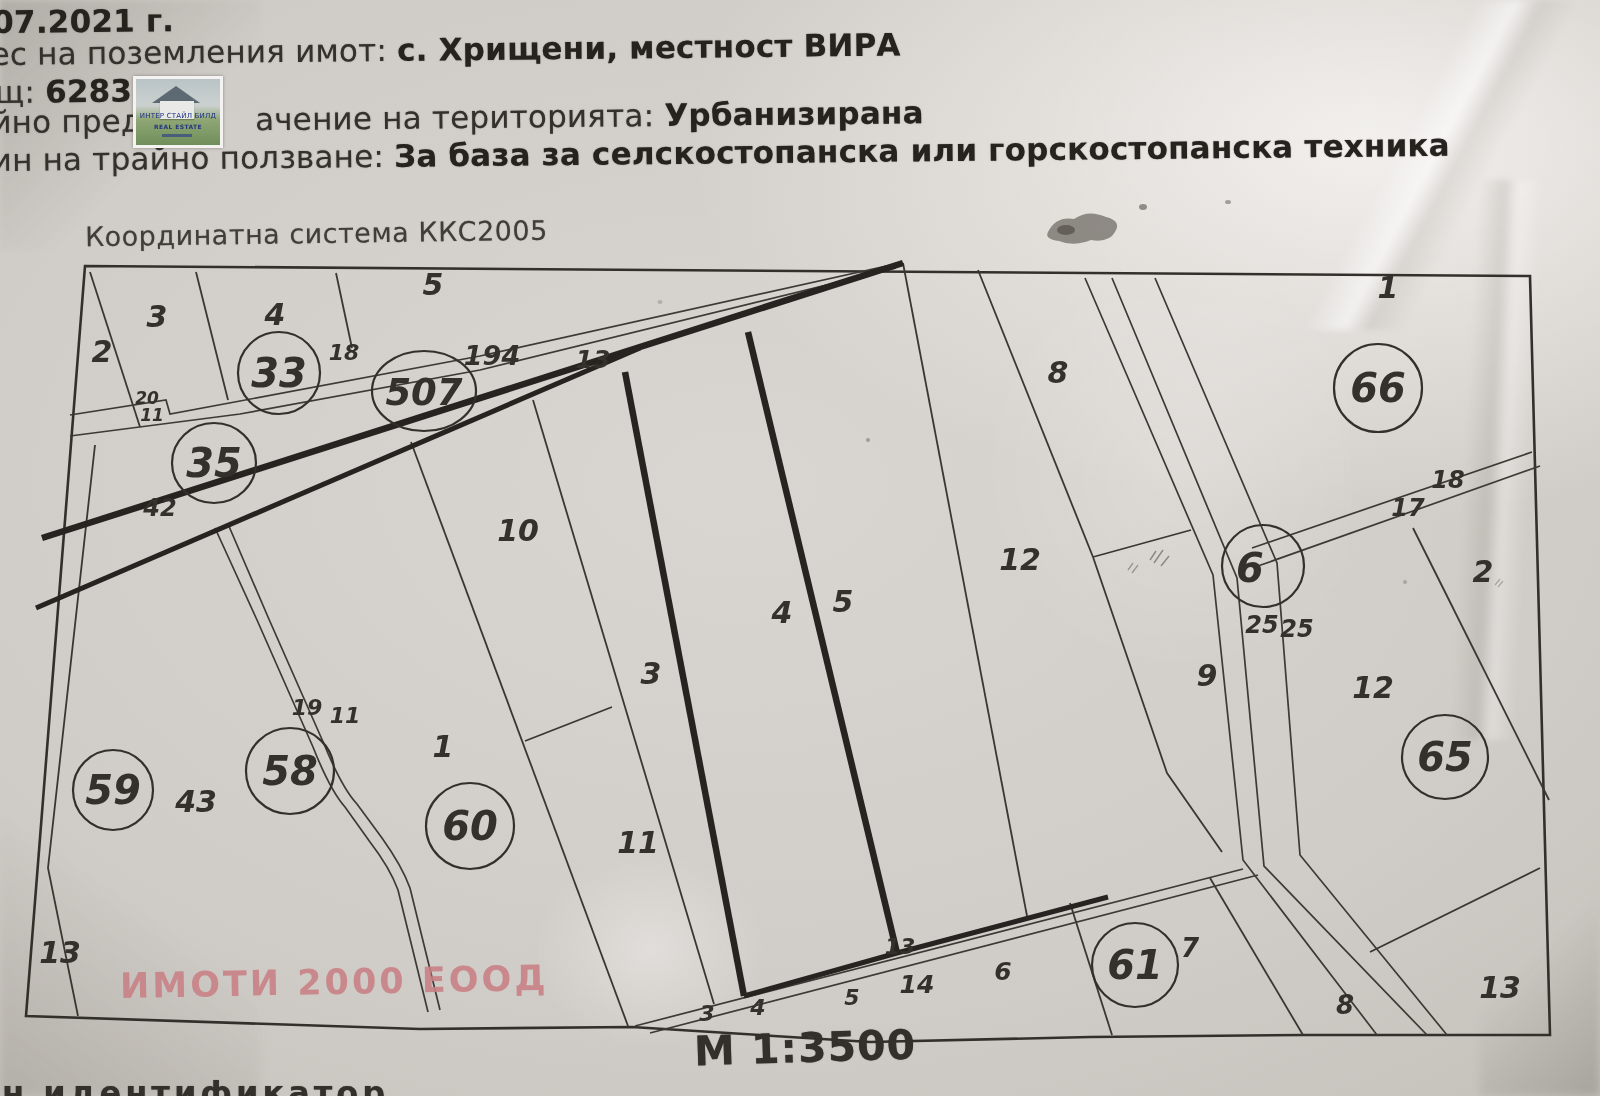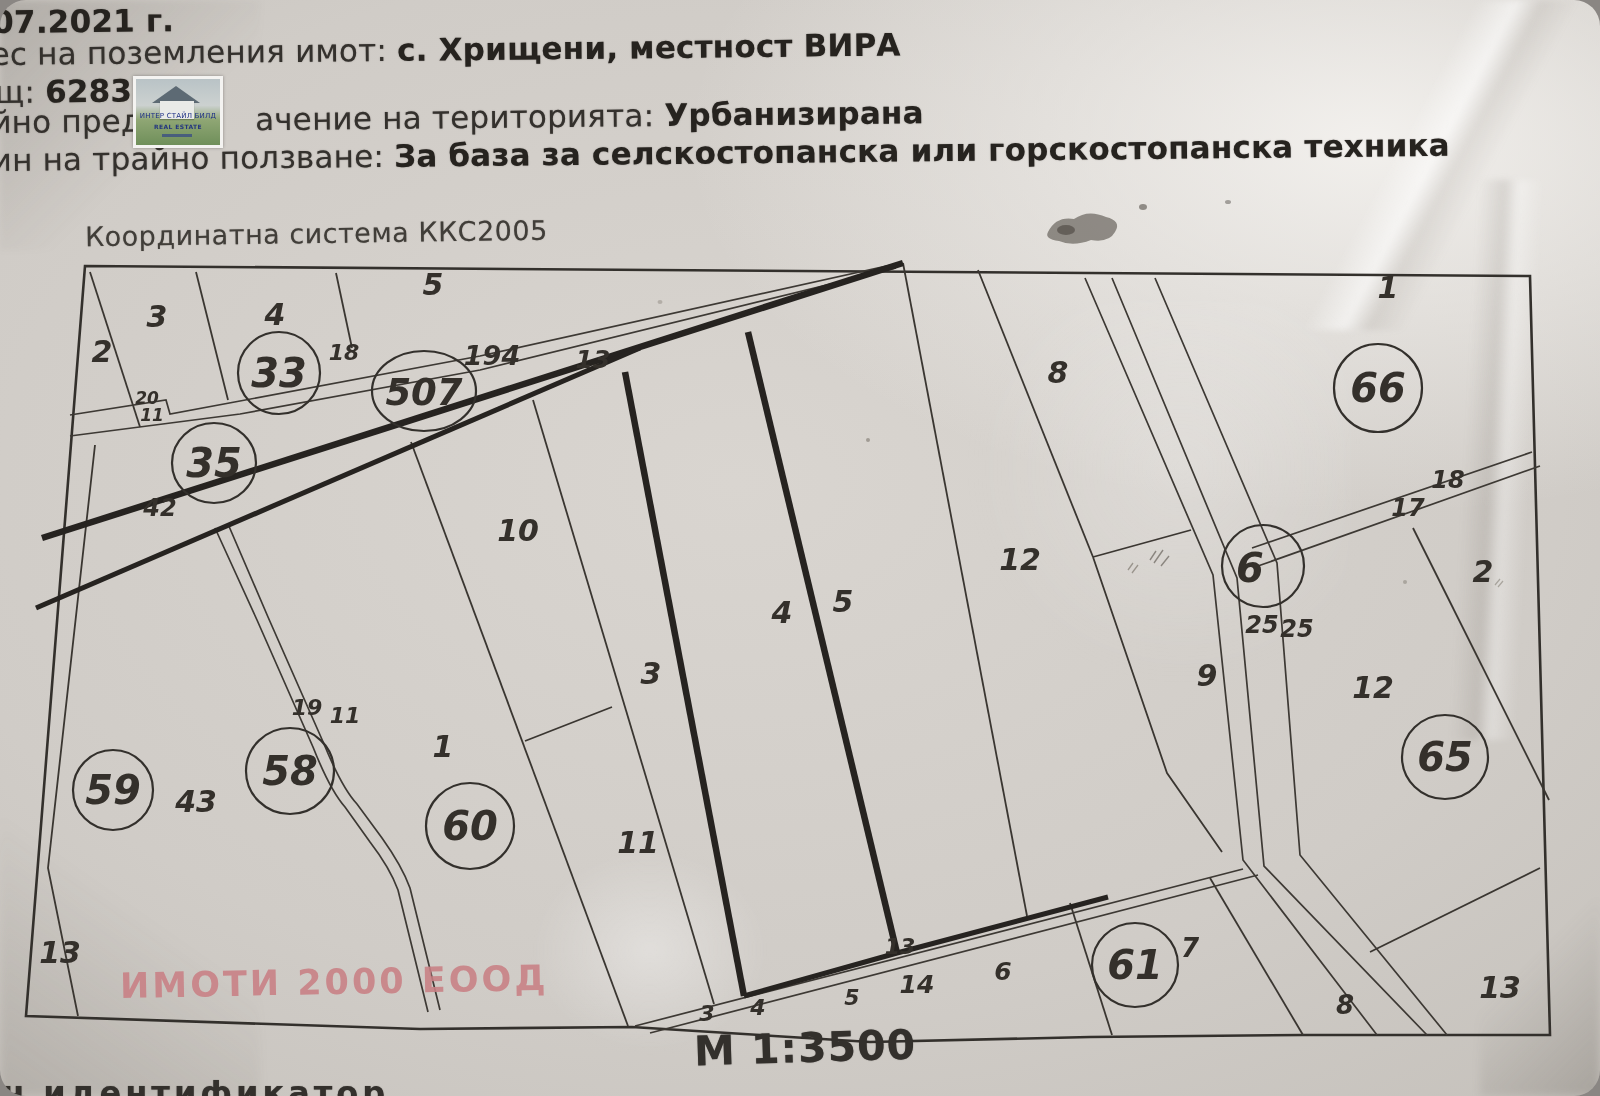--- a/index.html
+++ b/index.html
@@ -1,21 +1,20 @@
 <!DOCTYPE html>
 <html><head>
 <meta charset="utf-8">
 <style>
   html,body{margin:0;padding:0;background:#8a8683;}
   .page{position:relative;width:1600px;height:1096px;overflow:hidden;
     font-family:"DejaVu Sans",sans-serif;
     background:
       radial-gradient(ellipse 950px 520px at 1370px 140px, rgba(244,242,239,.95), rgba(244,242,239,0) 72%),
       radial-gradient(ellipse 1500px 950px at 46% 44%, #d9d5d0 0%, #d0ccc7 55%, #c1bdb7 100%);
-    border-radius: 26px;
   }
   .crease{position:absolute;pointer-events:none;}
   .c1{left:1260px;top:0;width:340px;height:330px;background:linear-gradient(118deg,rgba(0,0,0,0) 42%,rgba(255,255,255,.55) 50%,rgba(120,112,102,.13) 55%,rgba(0,0,0,0) 62%);filter:blur(3px);}
   .c2{left:1380px;top:180px;width:220px;height:560px;background:linear-gradient(93deg,transparent 40%,rgba(110,104,96,.15) 50%,rgba(255,255,255,.32) 56%,transparent 66%);filter:blur(3px);}
   .c3{left:0;top:760px;width:260px;height:336px;background:linear-gradient(35deg,rgba(100,94,87,.20),transparent 55%);filter:blur(4px);}
   .c4{left:0;top:0;width:260px;height:250px;background:linear-gradient(135deg,rgba(95,90,84,.24),transparent 60%);filter:blur(3px);}
   .c5{left:520px;top:840px;width:260px;height:220px;background:radial-gradient(ellipse at 50% 50%,rgba(255,255,255,.35),transparent 65%);filter:blur(5px);}
   .c6{left:930px;top:300px;width:420px;height:420px;background:radial-gradient(ellipse at 60% 40%,rgba(255,255,255,.22),transparent 60%);filter:blur(6px);}
   .c7{left:1480px;top:900px;width:120px;height:196px;background:linear-gradient(315deg,rgba(90,85,78,.28),transparent 65%);filter:blur(4px);}
 

